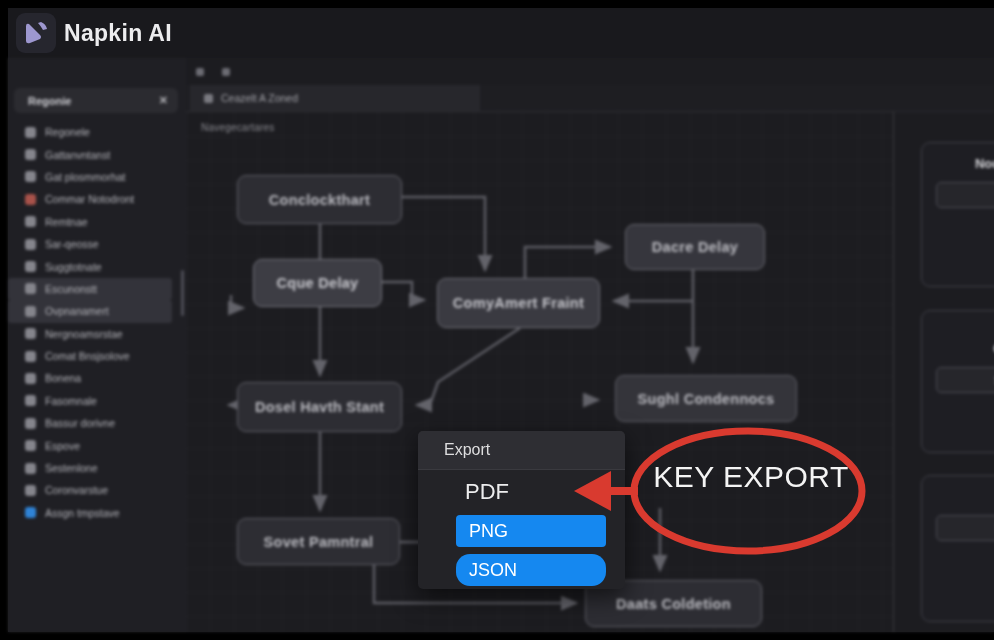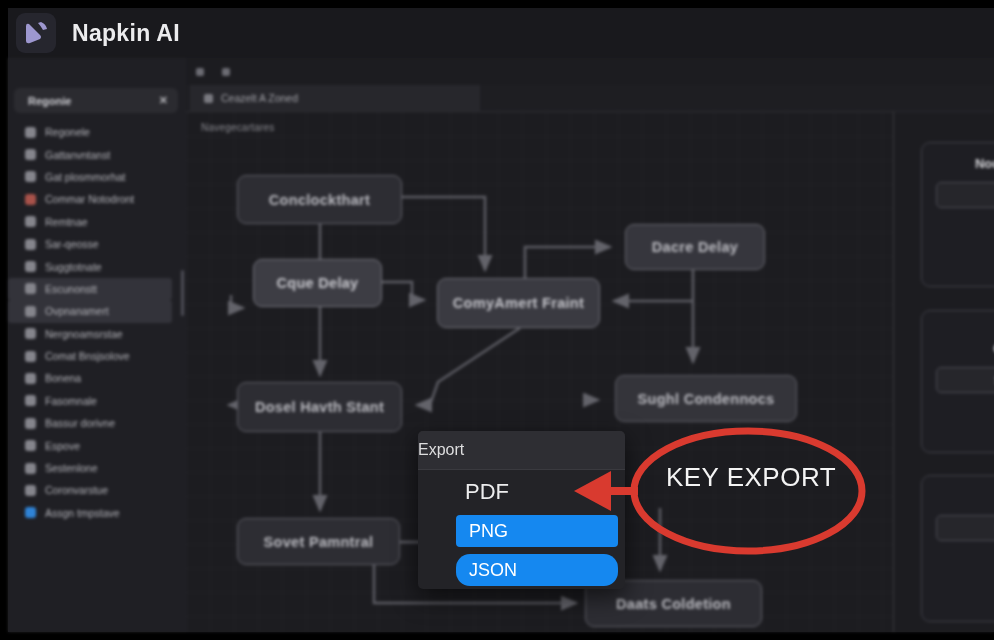--- a/index.html
+++ b/index.html
@@ -3,21 +3,21 @@
 <meta charset="utf-8">
 <style>
   html,body{margin:0;padding:0;background:#000;}
   *{box-sizing:border-box;font-family:"Liberation Sans",sans-serif;}
   .frame{position:relative;width:994px;height:640px;background:#000;overflow:hidden;}
 
   
   .app{position:absolute;left:8px;top:8px;right:0;bottom:8px;display:flex;flex-direction:column;background:#1c1c20;}
   .hdr{height:50px;background:#19191d;display:flex;align-items:center;padding-left:8px;flex:0 0 auto;filter:blur(.7px);}
   .logo{width:40px;height:40px;border-radius:9px;background:#26262e;position:relative;flex:0 0 auto;}
-  .app-title{color:#ececee;font-size:23px;font-weight:700;margin-left:16px;letter-spacing:.3px;}
+  .app-title{color:#ececee;font-size:23px;font-weight:700;margin-left:8px;letter-spacing:.3px;}
   .bodywrap{flex:1;display:flex;min-height:0;filter:blur(1.6px);}
 
   
   .sidebar{width:178px;background:#1f1f24;position:relative;padding-top:30px;flex:0 0 auto;}
   .sb-head{margin:0 8px 8px 6px;height:25px;background:#2b2b30;border-radius:6px;display:flex;align-items:center;padding:0 10px 0 14px;}
   .sb-title{color:#cfcfd4;font-size:11px;font-weight:700;flex:1;}
   .sb-close{color:#b6b6bb;font-size:11px;font-weight:700;cursor:pointer;}
   .s-item{height:22.4px;display:flex;align-items:center;gap:9px;padding-left:17px;color:#b4b4ba;font-size:10.5px;}
   .s-item.active{background:#33333a;border-radius:3px;margin-right:14px;}
   .si-icon{width:11px;height:11px;border-radius:3px;background:#85858c;flex:0 0 auto;}
@@ -55,30 +55,30 @@
   .card2{top:198px;height:143px;}
   .card3{top:363px;height:147px;}
   .card-title{color:#d6d6da;font-size:13px;font-weight:700;text-align:center;line-height:17px;}
   .card-field{margin-top:10px;height:26px;border:1px solid #4b4b52;border-radius:5px;background:#26262b;
     display:flex;align-items:center;justify-content:center;color:#b8b8bd;font-size:10.5px;}
 
   
   .export-menu{position:absolute;left:418px;top:431px;width:207px;height:158px;background:#232327;border-radius:5px;
     box-shadow:0 8px 24px rgba(0,0,0,.6);z-index:10;}
   .export-head{height:39px;background:#2e2e33;border-radius:5px 5px 0 0;border-bottom:1px solid #3a3a3f;
-    display:flex;align-items:center;color:#dededf;font-size:16px;}
+    display:flex;align-items:center;padding-left:26px;color:#dededf;font-size:16px;}
   .export-pdf{height:44px;display:flex;align-items:center;padding-left:47px;color:#ededee;font-size:22px;cursor:pointer;}
-  .export-btn{position:absolute;left:38px;width:162px;height:32px;border-radius:4px;display:flex;align-items:center;
+  .export-btn{position:absolute;left:38px;width:150px;height:32px;border-radius:4px;display:flex;align-items:center;
     padding-left:13px;color:#fff;font-size:18px;cursor:pointer;border:none;}
   .btn-png{top:84px;}
   .btn-json{top:123px;border-radius:14px;}
 
   svg.annot{position:absolute;left:0;top:0;z-index:11;pointer-events:none;}
   .annot-text{position:absolute;left:645px;top:461px;width:212px;text-align:center;color:#f4f4f4;
-    font-size:26px;line-height:32px;font-weight:500;z-index:12;letter-spacing:.5px;}
+    font-size:30px;line-height:32px;font-weight:500;z-index:12;letter-spacing:.5px;}
 </style>
 </head>
 <body>
 
 <div class="frame">
 
   <div class="app">
     <div class="hdr">
       <div class="logo">
         <svg width="40" height="40" viewBox="0 0 40 40">

